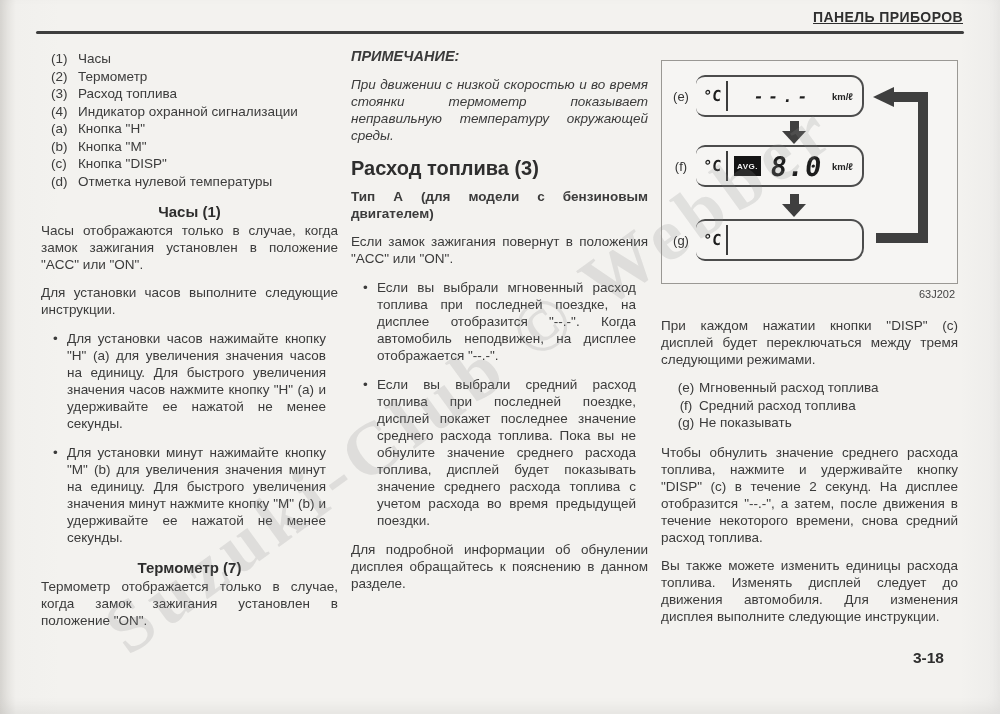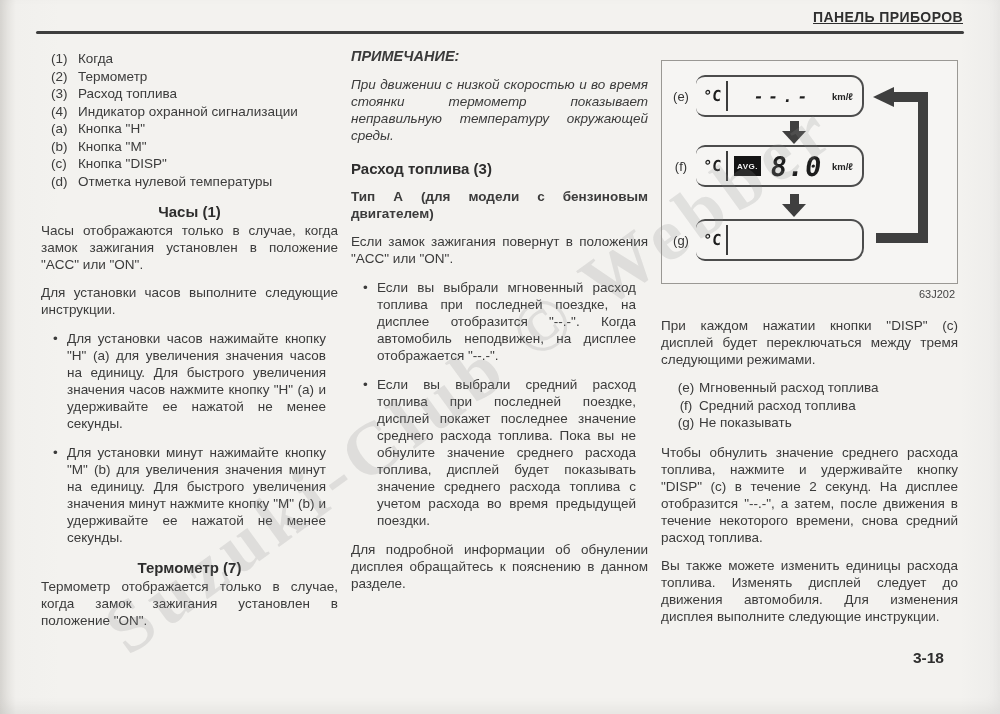--- a/index.html
+++ b/index.html
@@ -26,21 +26,21 @@
   
   .col{
     position:absolute;top:48px;width:297px;
     font-size:13.5px;line-height:17px;text-align:justify;color:#3b3b3b;
   }
   .col-left{left:41px;}
   .col-mid{left:351px;}
   .col-right{left:661px;}
   .col p{margin:0 0 11px;}
   p.tight{margin-bottom:0;}
-  h2.sec{font-size:15px;line-height:19px;font-weight:700;color:#2e2e2e;margin:15px 0 10px;text-align:left;}
+  h2.sec{font-size:20px;line-height:19px;font-weight:700;color:#2e2e2e;margin:15px 0 10px;text-align:left;}
   h3.sec{font-size:15px;line-height:18px;font-weight:700;color:#2e2e2e;margin:13px 0 1px;text-align:center;}
   .subhead{font-weight:700;margin:0 0 1px;text-align:justify;}
   
   .legend{margin:2px 0 0 10px;}
   .legend-item{display:flex;line-height:17.5px;text-align:left;}
   .legend-item .k{flex:0 0 27px;}
   .legend-item .v{flex:1;}
   
   .bullet{display:flex;margin:12px;}
   .bullet .dot{flex:0 0 14px;}
@@ -101,21 +101,21 @@
 
 <div class="page">
 
   <div class="hdr-title">ПАНЕЛЬ ПРИБОРОВ</div>
   <div class="hdr-rule"></div>
 
   <div class="col col-left">
     <div class="legend">
       <div class="legend-item">
           <span class="k">(1)</span>
-          <span class="v">Когда</span>
+          <span class="v">Часы</span>
         </div>
       <div class="legend-item">
           <span class="k">(2)</span>
           <span class="v">Термометр</span>
         </div>
       <div class="legend-item">
           <span class="k">(3)</span>
           <span class="v">Расход топлива</span>
         </div>
       <div class="legend-item">

